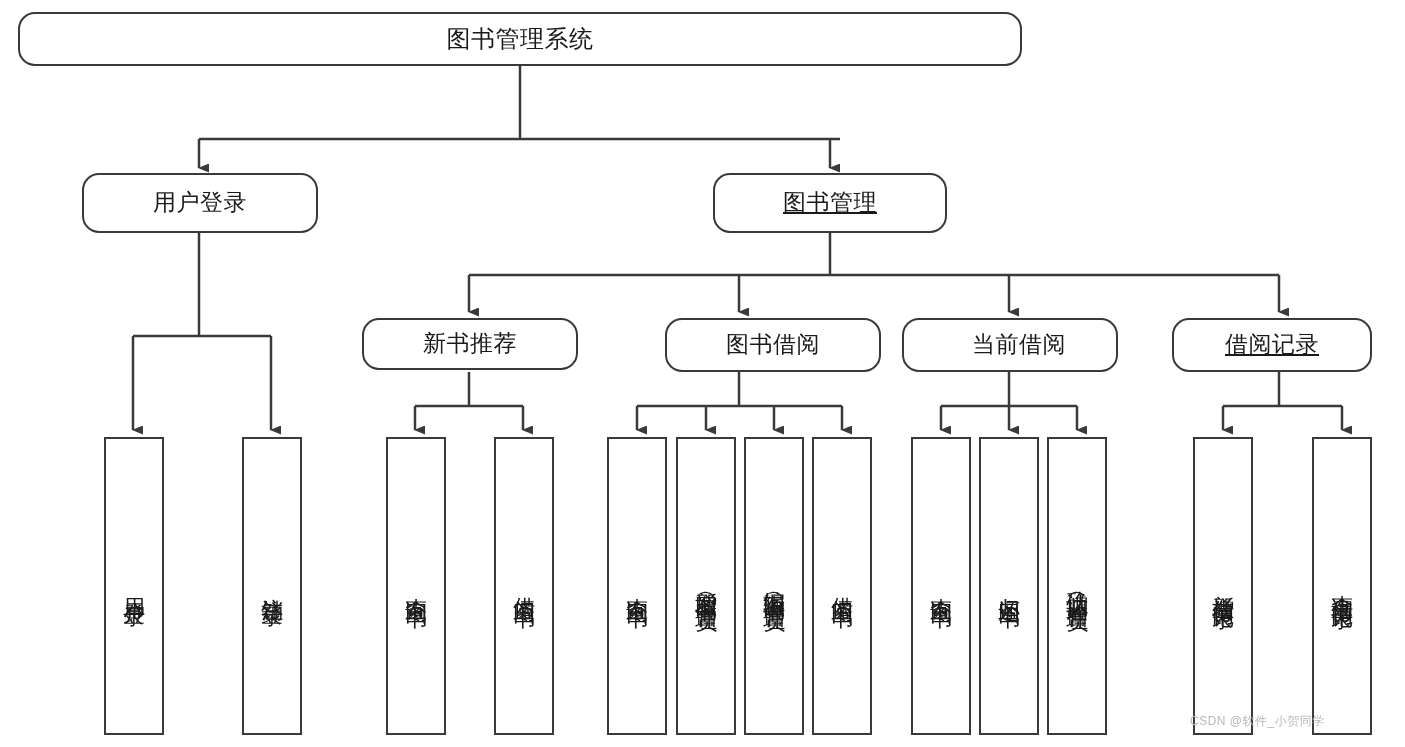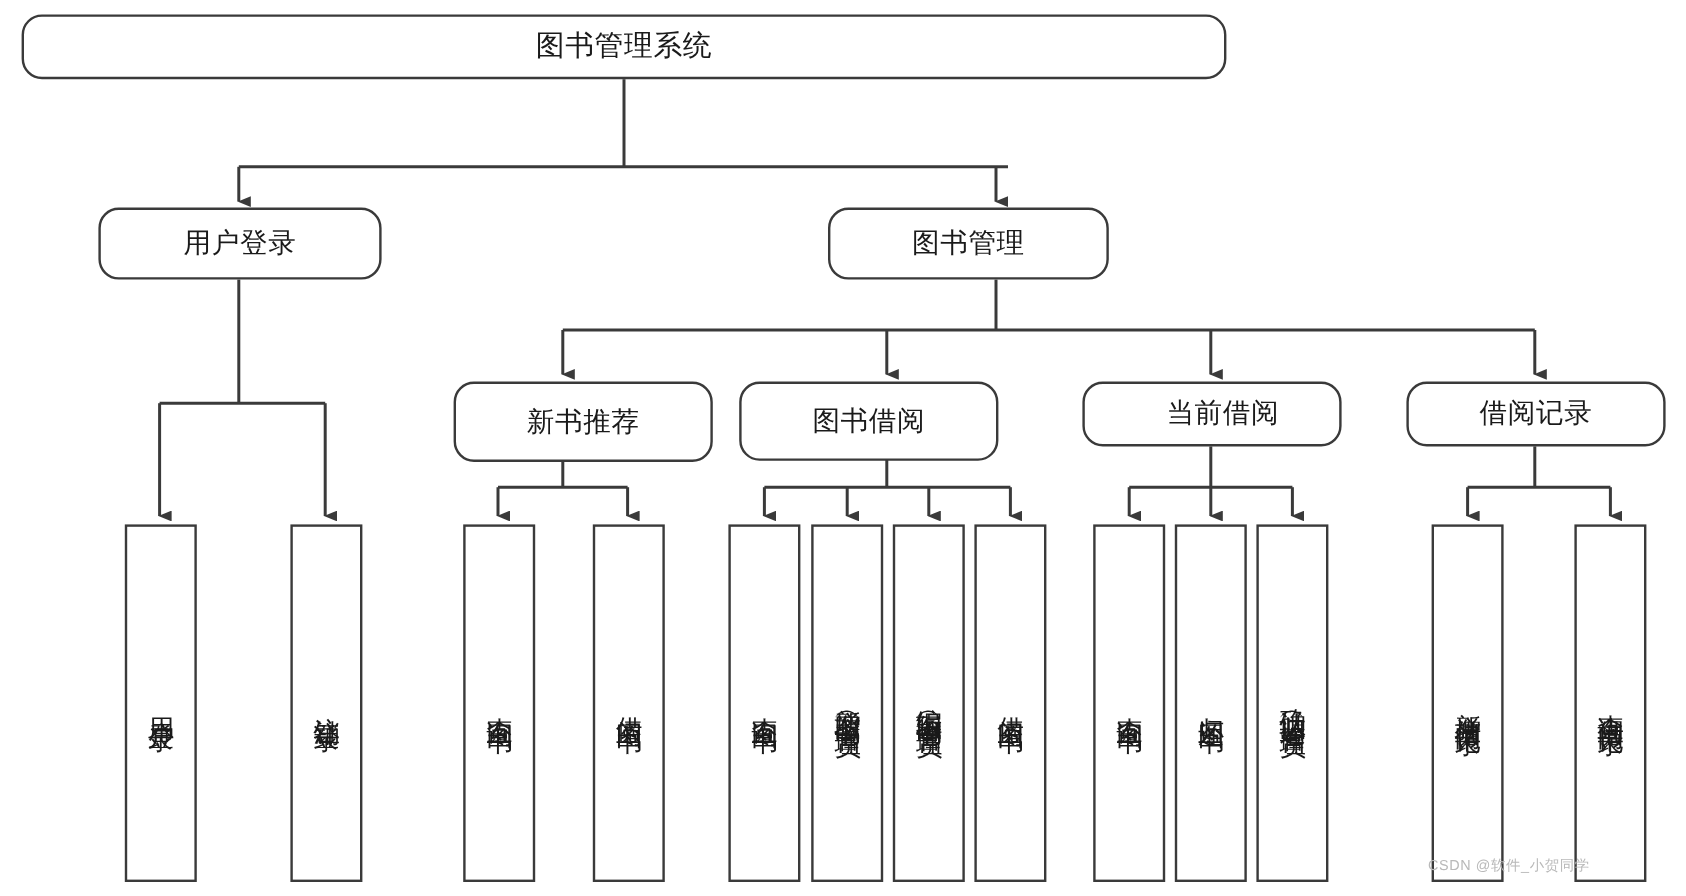--- a/index.html
+++ b/index.html
@@ -119,26 +119,26 @@
       <path d="M1279,372 L1279,406"></path>
       <path d="M1223,406 L1342,406"></path>
       <path d="M1223,406 L1223,430" marker-end="url(#arrow)"></path>
       <path d="M1342,406 L1342,430" marker-end="url(#arrow)"></path>
     </g>
   </svg>
 
   <div class="node horiz" id="root-node" style="left:18px; top:12px; width:1004px; height:54px;">图书管理系统</div>
 
   <div class="node horiz" style="left:82px; top:173px; width:236px; height:60px;">用户登录</div>
-  <div class="node horiz" style="left:690px; top:173px; width:234px; height:60px;">图书管理</div>
+  <div class="node horiz" style="left:713px; top:173px; width:234px; height:60px;text-decoration:underline;">图书管理</div>
 
-  <div class="node horiz" style="left:362px; top:318px; width:216px; height:67px;margin-left:16px;">新书推荐</div>
-  <div class="node horiz" style="left:616px; top:318px; width:216px; height:66px;">图书借阅</div>
+  <div class="node horiz" style="left:362px; top:318px; width:216px; height:52px;">新书推荐</div>
+  <div class="node horiz" style="left:665px; top:318px; width:216px; height:54px;">图书借阅</div>
   <div class="node horiz" style="left:902px; top:318px; width:216px; height:54px;padding-left:18px;">当前借阅</div>
-  <div class="node horiz" style="left:1172px; top:318px; width:216px; height:54px;">借阅记录</div>
+  <div class="node horiz" style="left:1172px; top:318px; width:200px; height:54px;text-decoration:underline;">借阅记录</div>
 
   <div class="node vert" style="left:104px; top:437px; width:60px; height:298px;">
     <span>用户登录</span>
   </div>
   <div class="node vert" style="left:242px; top:437px; width:60px; height:298px;">
     <span>注销登录</span>
   </div>
 
   <div class="node vert" style="left:386px; top:437px; width:60px; height:298px;">
     <span>查询图书</span>

